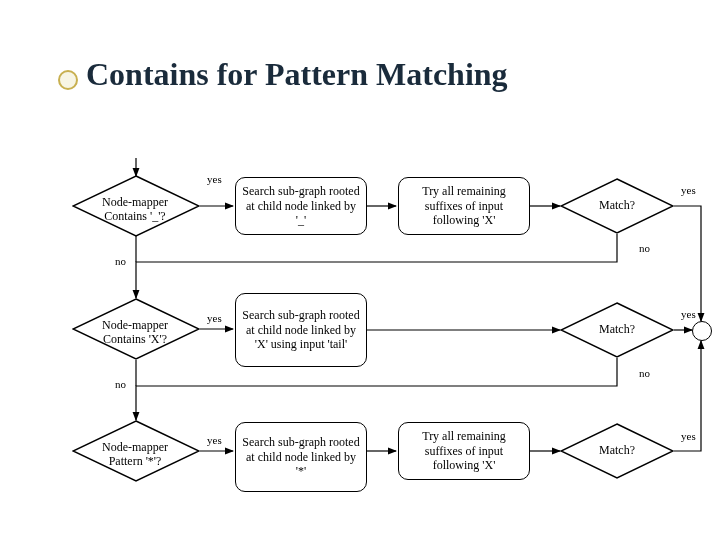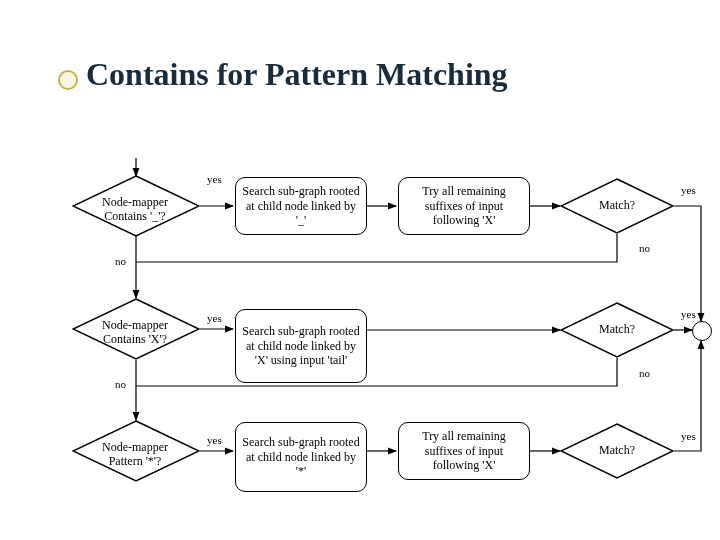--- a/index.html
+++ b/index.html
@@ -103,21 +103,21 @@
 </div>
 <div class="dia-text" style="left:568px; top:199px; width:98px;">Match?</div>
 
 <div class="dia" style="left:72px; top:298px;">
   <svg width="128" height="62">
       <polygon points="64,1 127,31 64,61 1,31" fill="#fff" stroke="#000" stroke-width="1.5"></polygon>
     </svg>
 </div>
 <div class="dia-text" style="left:85px; top:319px;">Node-mapper Contains 'X'?</div>
 
-<div class="proc" style="left:235px; top:293px; width:132px; height:74px;margin-top:16px;">Search sub-graph rooted at child node linked by 'X' using input 'tail'</div>
+<div class="proc" style="left:235px; top:293px; width:132px; height:74px;">Search sub-graph rooted at child node linked by 'X' using input 'tail'</div>
 
 <div class="dia" style="left:560px; top:302px;">
   <svg width="114" height="56">
       <polygon points="57,1 113,28 57,55 1,28" fill="#fff" stroke="#000" stroke-width="1.5"></polygon>
     </svg>
 </div>
 <div class="dia-text" style="left:568px; top:323px; width:98px;">Match?</div>
 
 <div class="dia" style="left:72px; top:420px;">
   <svg width="128" height="62">

